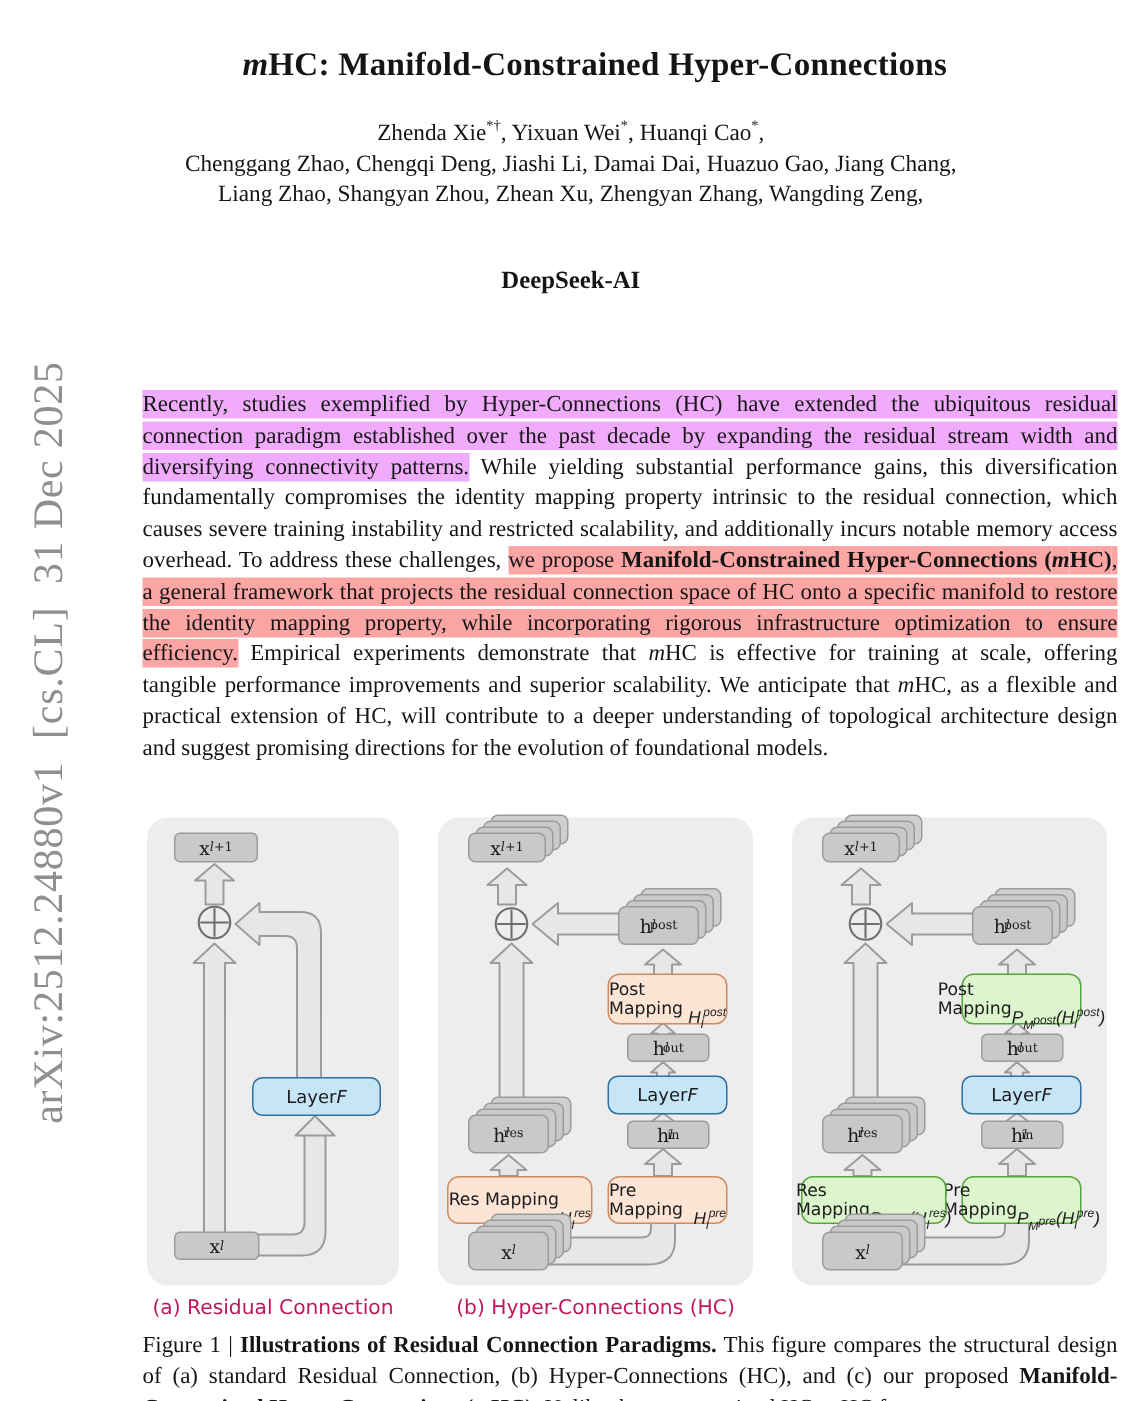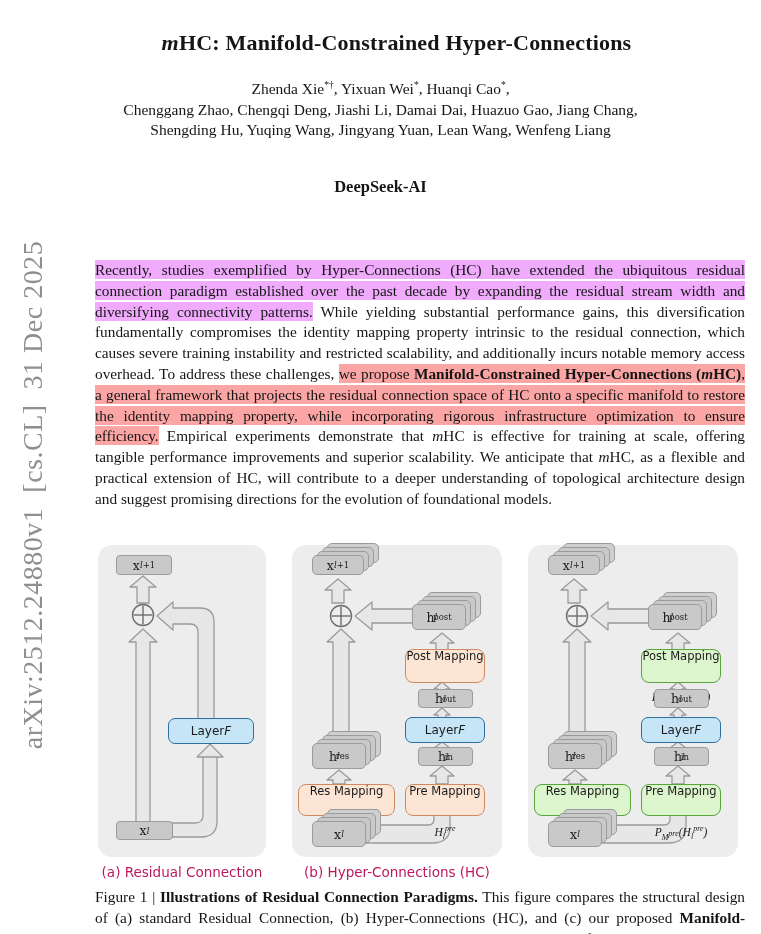--- a/index.html
+++ b/index.html
@@ -40,26 +40,26 @@
   .arrows circle{fill:#ededed;stroke:#6e6e6e;stroke-width:1.4;}
   .arrows line{stroke:#6e6e6e;stroke-width:1.4;}
   .panel-caption{position:absolute;top:319px;left:50%;transform:translateX(-50%);
     white-space:nowrap;font-family:"DejaVu Sans",sans-serif;font-size:13.5px;color:#be185d;}
 
   .gbox{position:absolute;z-index:1;background:#c9c9c9;border:1.2px solid #9b9b9b;border-radius:4px;
     display:flex;align-items:center;justify-content:center;}
   .bluebox{position:absolute;z-index:1;background:#c6e6f7;border:1.5px solid #2d6f9f;border-radius:7px;
     display:flex;align-items:center;justify-content:center;
     font-family:"DejaVu Sans",sans-serif;font-size:12px;color:#1b1b1b;}
-  .mapbox{position:absolute;z-index:1;border-radius:8px;display:flex;flex-direction:column;
-    align-items:center;line-height:1.15;}
+  .mapbox{position:absolute;z-index:1;border-radius:8px;display:flex;flex-direction:row;
+    align-items:center;justify-content:center;line-height:1.15;}
   .mapbox.orange{background:#fce5d5;border:1.5px solid #cf8a61;}
   .mapbox.green{background:#dcf5cc;border:1.5px solid #57a53c;}
   .map-l1{font-family:"DejaVu Sans",sans-serif;font-size:11.5px;color:#1b1b1b;}
-  .map-l2{font-family:Liberation Serif, serif;font-style:italic;font-size:11.5px;color:#1b1b1b;margin-top:28px;}
+  .map-l2{font-family:Liberation Sans, sans-serif;font-style:italic;font-size:11.5px;color:#1b1b1b;margin-top:28px;}
   .map-l2 sub,.map-l2 sup{font-size:8px;line-height:0;}
 
   .lbl-math{font-family:"DejaVu Serif",serif;font-size:12.5px;color:#1b1b1b;}
   .lbl-math sub,.lbl-math sup{font-size:8.5px;line-height:0;}
   .lbl-math sup{margin-left:-4px;vertical-align:4px;}
   .lbl-math sub{vertical-align:-3px;}
 
   .stack{position:absolute;z-index:1;}
   .stack .ghost,.stack .front{position:absolute;width:100%;height:100%;
     background:#c9c9c9;border:1.2px solid #9b9b9b;border-radius:5px;box-sizing:border-box;}
@@ -70,21 +70,21 @@
 <body>
 
 <div class="page">
 
   <div class="watermark">arXiv:2512.24880v1  [cs.CL]  31 Dec 2025</div>
 
   <h1 class="title"><i>m</i>HC: Manifold-Constrained Hyper-Connections</h1>
   <div class="authors">
       <div>Zhenda Xie<sup>*†</sup>, Yixuan Wei<sup>*</sup>, Huanqi Cao<sup>*</sup>,</div>
       <div>Chenggang Zhao, Chengqi Deng, Jiashi Li, Damai Dai, Huazuo Gao, Jiang Chang,</div>
-      <div>Shengding Hu, Yuqing Wang, Jingyang Yuan, Lean Wang, Wenfeng Liang</div>
+      <div>Liang Zhao, Shangyan Zhou, Zhean Xu, Zhengyan Zhang, Wangding Zeng,</div>
     </div>
   <div class="affiliation">DeepSeek-AI</div>
 
   <p class="abs-body"><span class="hl-green">Recently, studies exemplified by Hyper-Connections (HC) have extended the ubiquitous residual connection paradigm established over the past decade by expanding the residual stream width and diversifying connectivity patterns.</span><span> While yielding substantial performance gains, this diversification fundamentally compromises the identity mapping property intrinsic to the residual connection, which causes severe training instability and restricted scalability, and additionally incurs notable memory access overhead. To address these challenges, </span><span class="hl-yellow">we propose </span><span class="hl-yellow b">Manifold-Constrained Hyper-Connections (</span><span class="hl-yellow b i">m</span><span class="hl-yellow b">HC)</span><span class="hl-yellow">, a general framework that projects the residual connection space of HC onto a specific manifold to restore the identity mapping property, while incorporating rigorous infrastructure optimization to ensure efficiency.</span><span> Empirical experiments demonstrate that </span><span class="i">m</span><span>HC is effective for training at scale, offering tangible performance improvements and superior scalability. We anticipate that </span><span class="i">m</span><span>HC, as a flexible and practical extension of HC, will contribute to a deeper understanding of topological architecture design and suggest promising directions for the evolution of foundational models.</span></p>
 
   <div class="figure">
 
     <div class="panel panel-a">
       <svg class="arrows" width="168" height="312" viewBox="0 0 168 312">
         <polygon points="45,31 58,42 51,42 51,58 39,58 39,42 32,42"></polygon>

